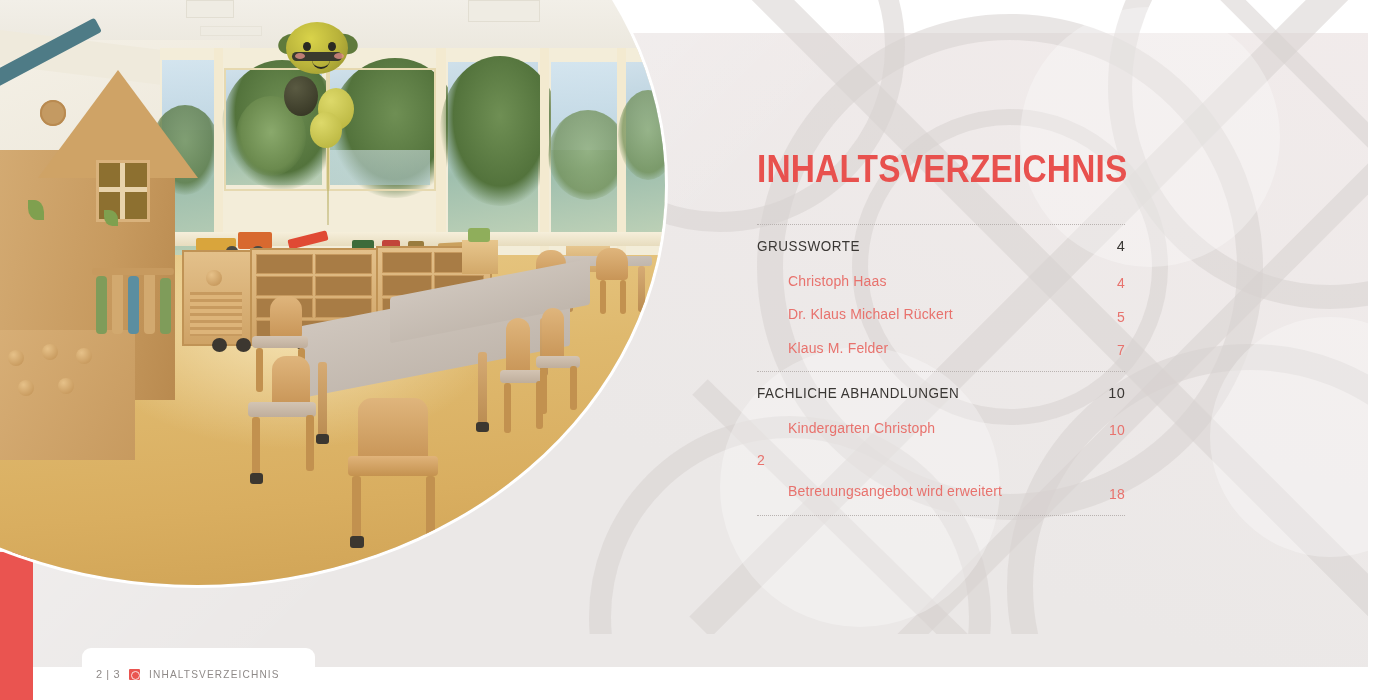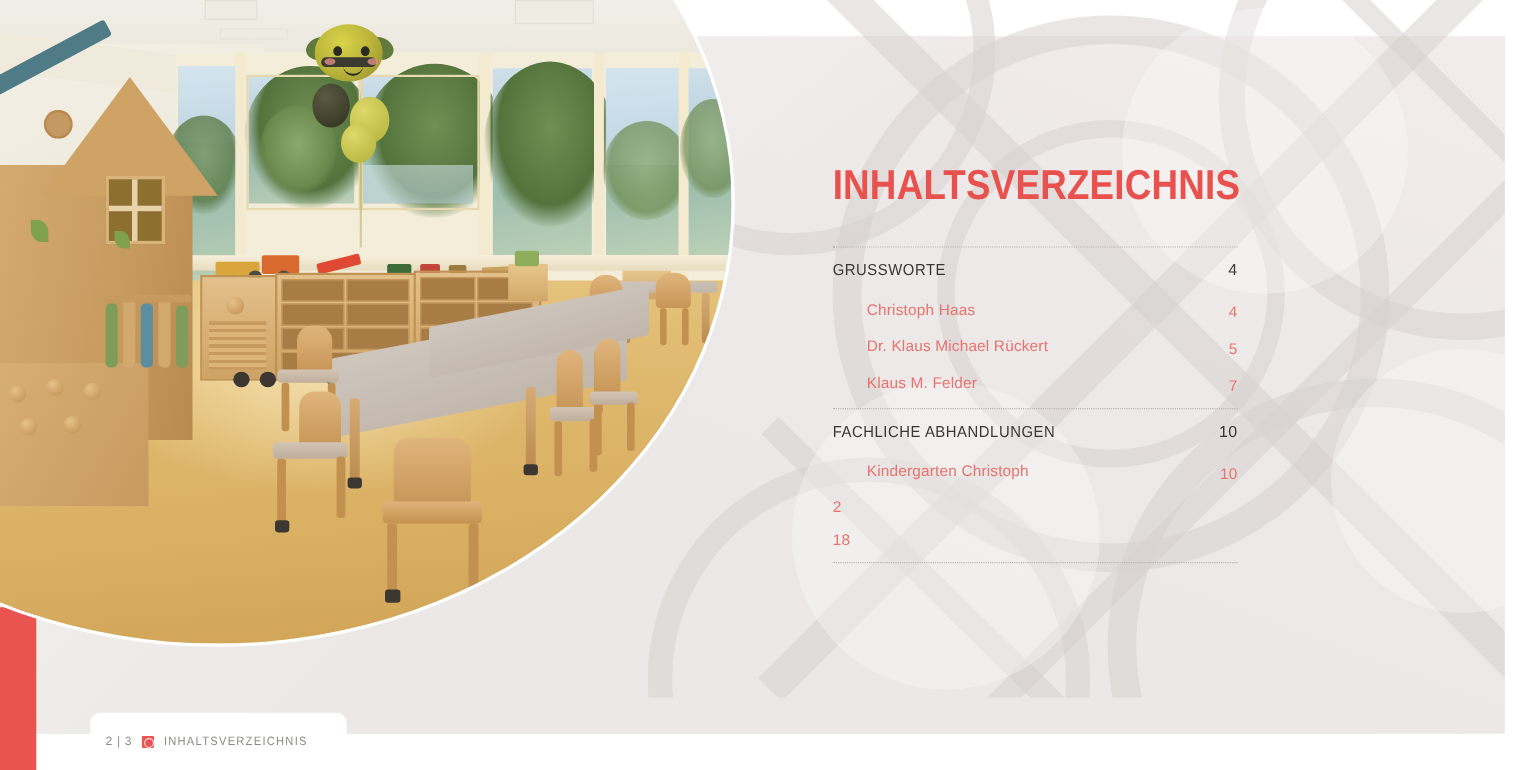--- a/index.html
+++ b/index.html
@@ -578,20 +578,21 @@
         <span class="page">10</span>
       </div>
       <div class="row row-sub">
         <span class="label">Kindergarten Christoph</span>
         <span class="page">10</span>
       </div>
       <div class="row row-sub">
         <span class="page">2</span>
       </div>
       <div class="row row-sub">
+        <span class="label">Betreuungsangebot wird erweitert</span>
         <span class="page">18</span>
       </div>
       <div class="gap-after"></div>
     </div>
 
     <div class="divider"></div>
 
   </div>
 
   <div class="footer-tab">

